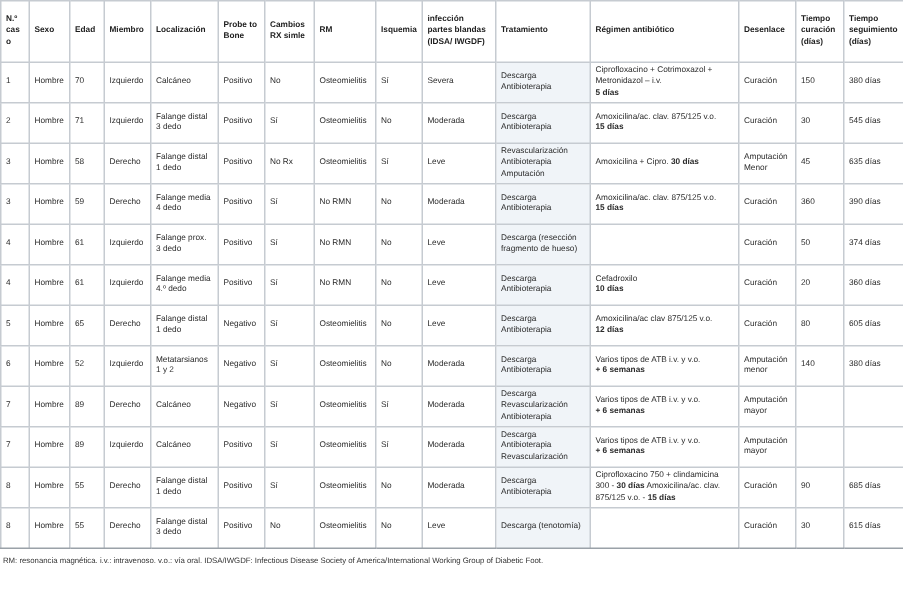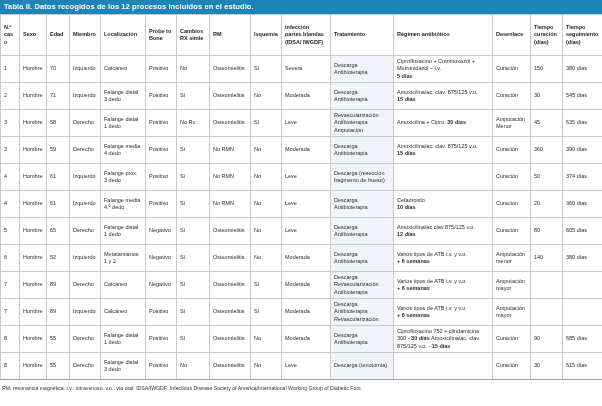--- a/index.html
+++ b/index.html
@@ -28,21 +28,20 @@
   table.data b { font-weight:bold; }
   table.data tbody tr:last-child td { border-bottom:1.5px solid #9aa1a8; }
   .footnote {
     font-size:5.2px; color:#333; padding:5px 2px 0 2px;
   }
 </style>
 </head>
 <body>
 
 <div id="page">
-  <div class="title-bar">Tabla II. Datos recogidos de los 12 procesos incluidos en el estudio.</div>
   <table class="data">
     <colgroup>
         <col style="width: 19px;">
         <col style="width: 27px;">
         <col style="width: 23px;">
         <col style="width: 31px;">
         <col style="width: 45px;">
         <col style="width: 31px;">
         <col style="width: 33px;">
         <col style="width: 41px;">

